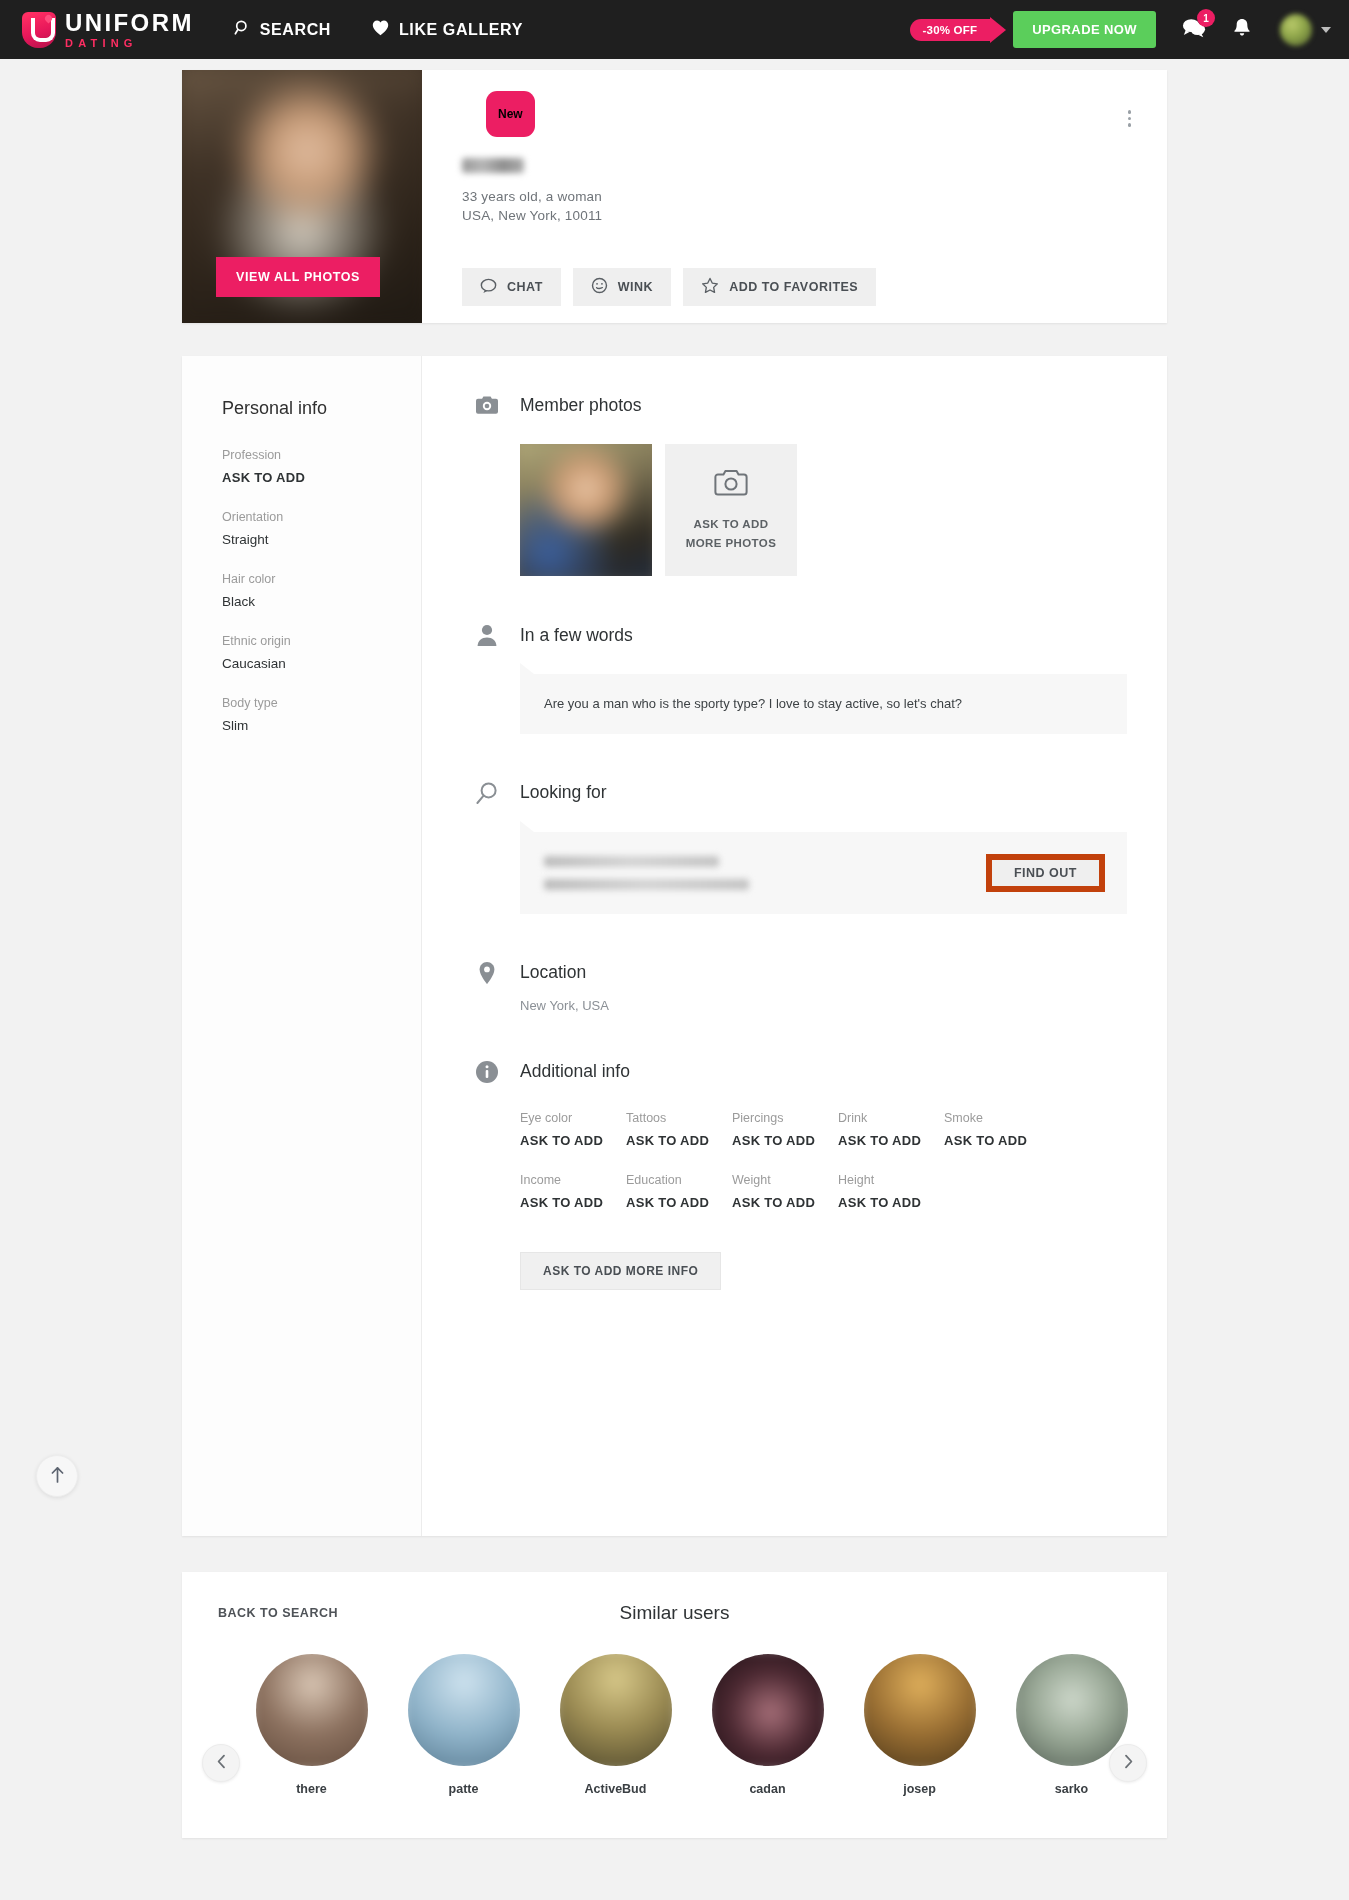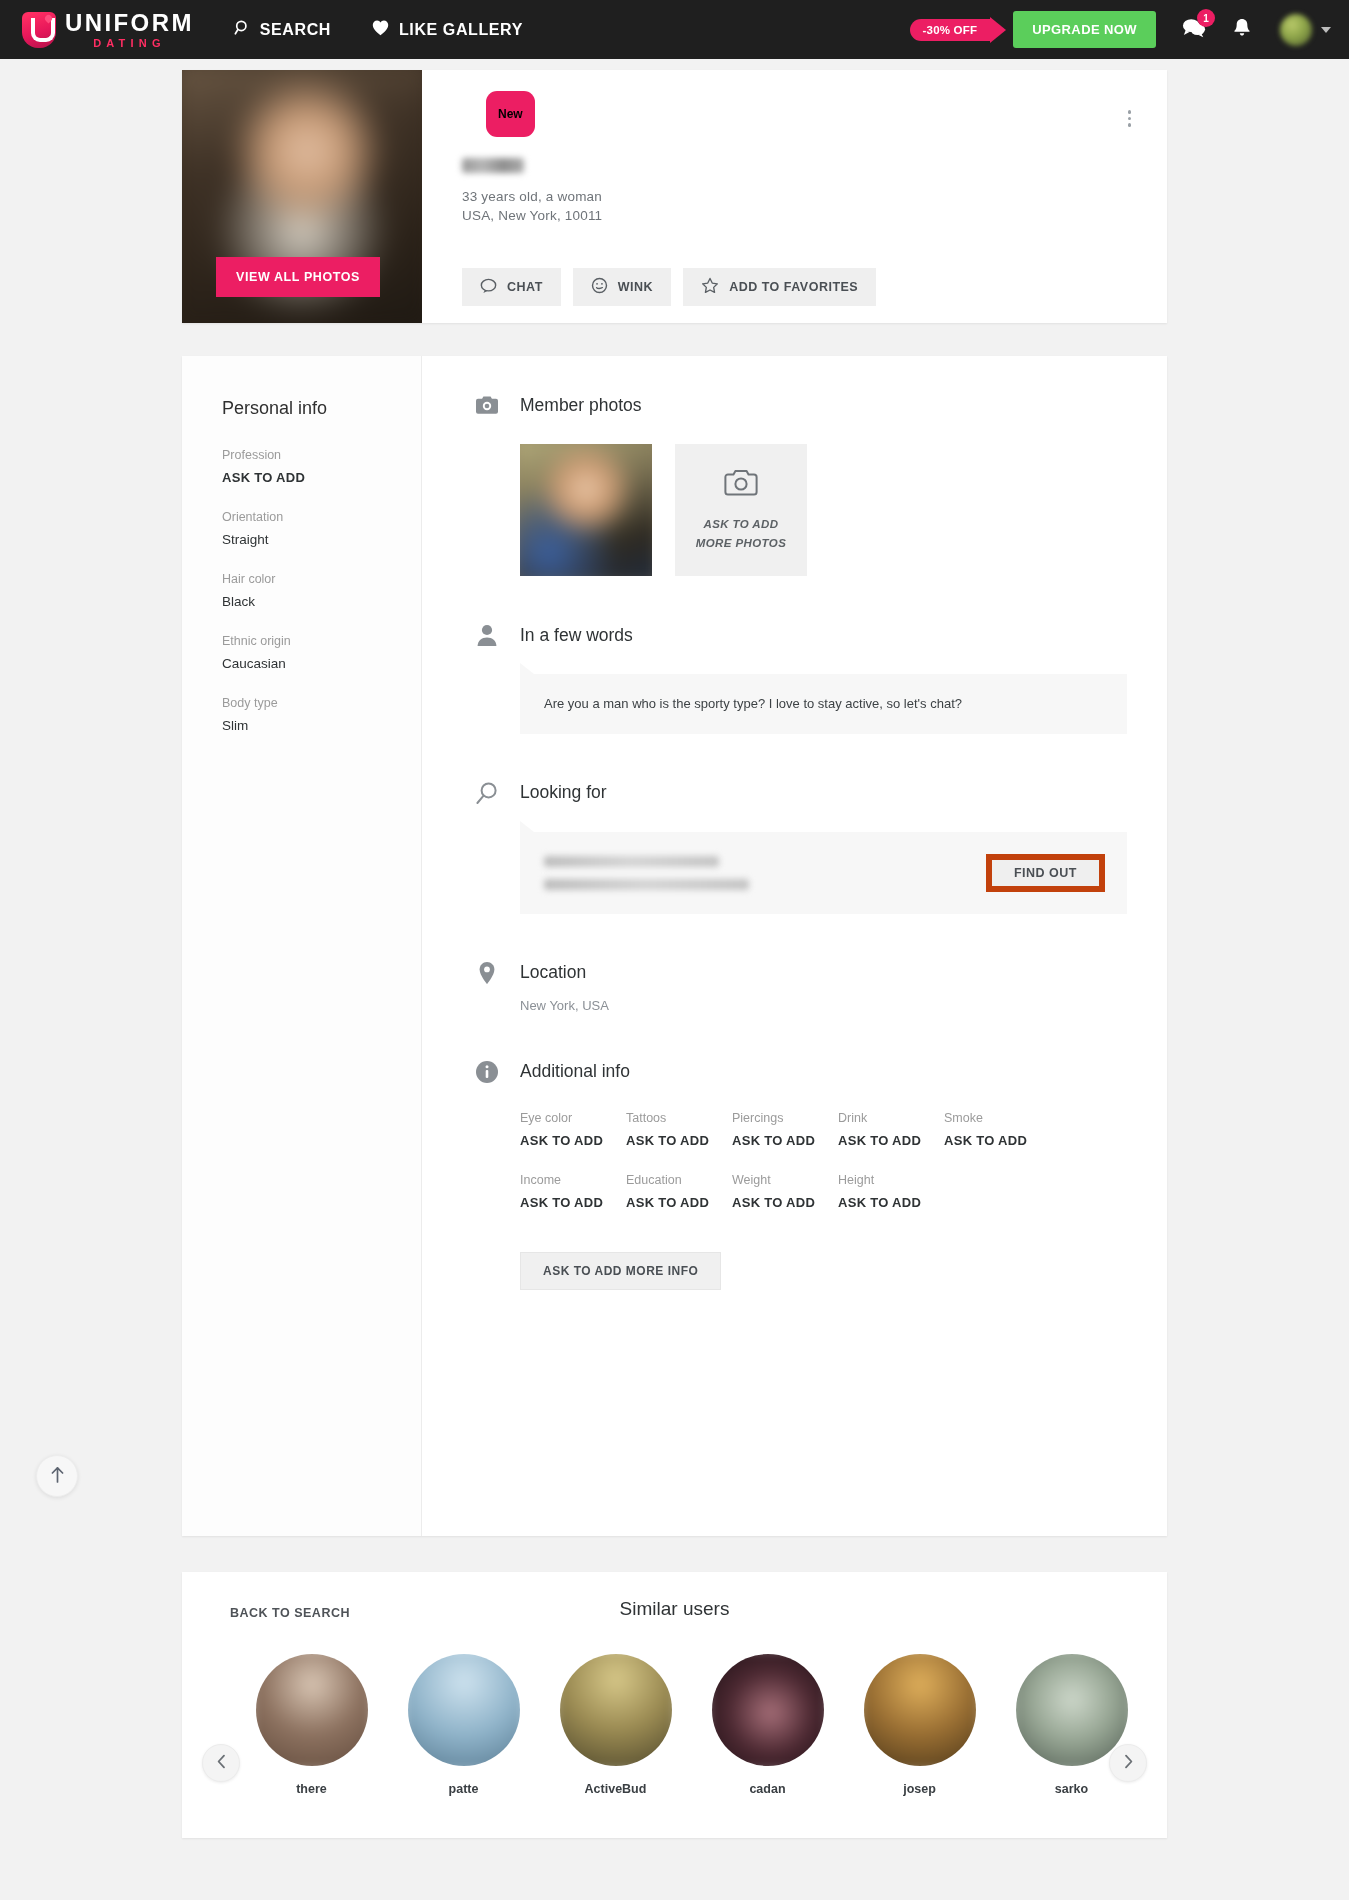--- a/index.html
+++ b/index.html
@@ -13,21 +13,21 @@
 
   
   .topbar {
     height: 59px;
     background: #1f1f1f;
     display: flex;
     align-items: center;
     padding: 0 18px 0 22px;
     position: relative;
   }
-  .logo { display: flex; align-items: center; gap: 9px; text-align: center; }
+  .logo { display: flex; align-items: center; gap: 9px; }
   .logo-mark {
     width: 34px; height: 36px;
     background: linear-gradient(160deg,#ff2e63 10%, #e6175a 55%, #b3124a 100%);
     border-radius: 6px 6px 16px 16px;
     position: relative;
   }
   .logo-mark:before {
     content: "";
     position: absolute; left: 9px; top: 6px;
     width: 16px; height: 20px;
@@ -209,21 +209,21 @@
 
   .content { flex: 1; padding: 36px 40px 50px 52px; }
   .sec-head { display: flex; align-items: center; gap: 20px; margin-bottom: 26px; }
   .sec-icon {
     width: 26px; height: 26px; flex: 0 0 26px;
     display: flex; align-items: center; justify-content: center;
     color: #8a8f94;
   }
   .sec-title { font-size: 17.5px; color: #2f3335; font-weight: normal; }
 
-  .photos-row { display: flex; gap: 23px; margin-left: 46px; font-style: italic; }
+  .photos-row { display: flex; gap: 13px; margin-left: 46px; }
   .photo-thumb {
     width: 132px; height: 132px; overflow: hidden; position: relative;
     background: #8a7a5e;
   }
   .photo-thumb .blurimg {
     position: absolute; inset: -10px;
     background:
       radial-gradient(circle at 50% 36%, #e8c7a8 0%, #cf9f77 18%, transparent 40%),
       radial-gradient(circle at 26% 78%, #3a5f9e 0%, transparent 42%),
       linear-gradient(160deg,#b8b07e 0%, #7c7354 40%, #2e2a22 72%, #1d2a3f 100%);
@@ -286,21 +286,21 @@
   }
 
   .sec-block { margin-bottom: 46px; }
 
   
   .similar-card {
     background: #fff; margin-top: 36px; margin-bottom: 40px;
     box-shadow: 0 1px 2px rgba(0,0,0,.07);
     padding: 34px 0 42px; position: relative;
   }
-  .sim-top { display: flex; align-items: flex-end; padding: 0 48px; position: relative; }
+  .sim-top { display: flex; align-items: center; padding: 0 36px; position: relative; }
   .back-link {
     font-size: 12.5px; font-weight: bold; color: #4f5358;
     letter-spacing: .5px; cursor: pointer;
   }
   .sim-title {
     position: absolute; left: 0; right: 0; text-align: center;
     font-size: 19px; color: #2f3335; font-weight: normal;
   }
   .sim-row {
     display: flex; justify-content: center; align-items: flex-start;

